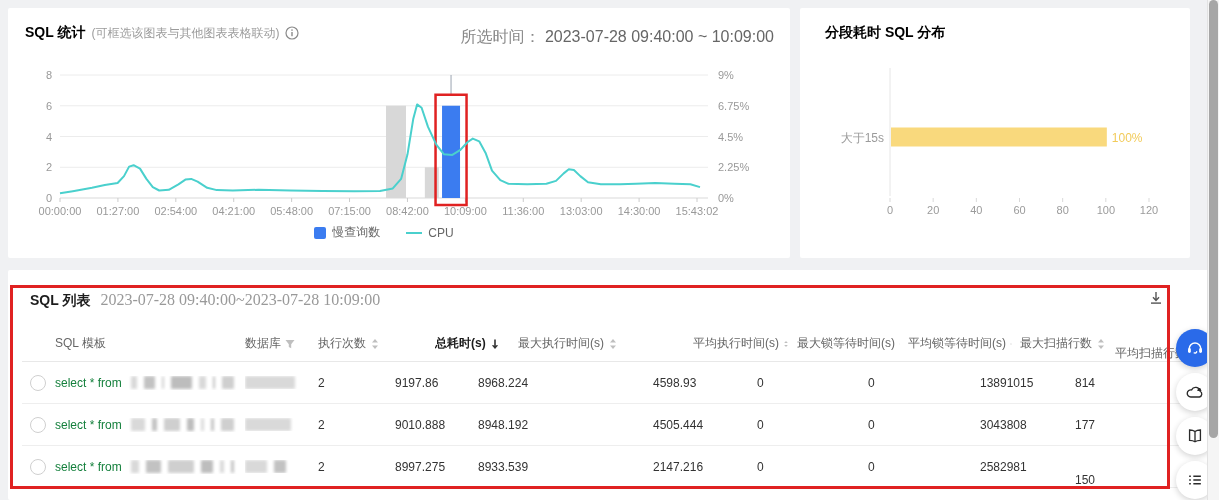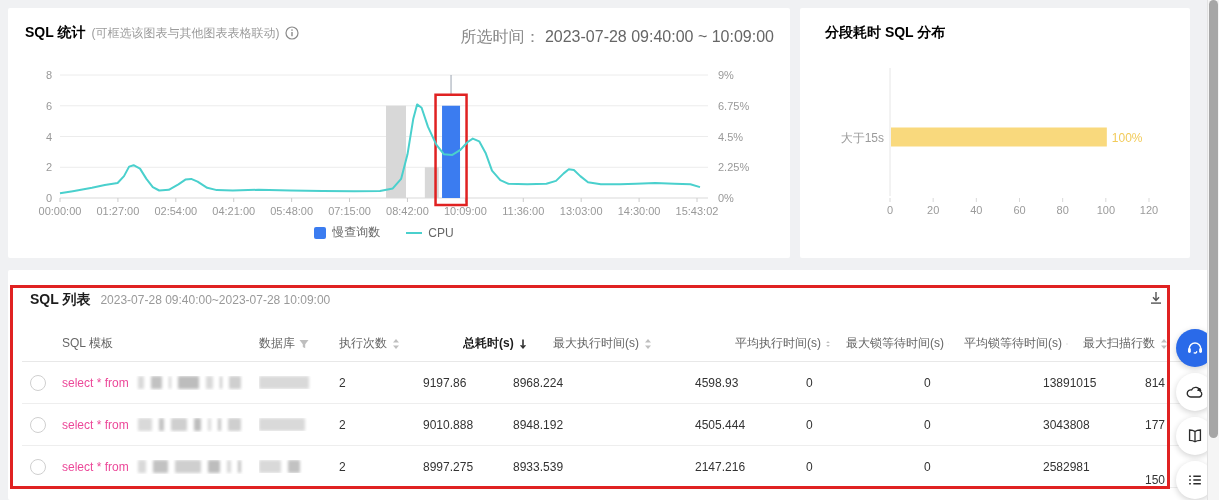--- a/index.html
+++ b/index.html
@@ -24,32 +24,32 @@
   .chart-svg { position:absolute; left:0; top:0; }
 
   .legend { position:absolute; left:52px; top:216px; width:648px; display:flex; justify-content:center; align-items:center; gap:26px; }
   .legend-item { display:flex; align-items:center; gap:6px; color:#666; }
   .legend-swatch-bar { width:12px; height:12px; border-radius:2px; }
   .legend-swatch-line { width:16px; height:2px; }
 
   
   #list-header { position:absolute; left:22px; top:21px; display:flex; align-items:baseline; gap:10px; white-space:nowrap; }
   #list-title { font-size:14px; font-weight:bold; color:#1c1c1c; }
-  #list-range { font-size:12px; color:#999; }
+  #list-range { font-size:16px; color:#999;font-family:Liberation Serif, serif; }
   #download-btn { position:absolute; right:45px; top:18px; width:20px; height:20px; cursor:pointer; display:flex; align-items:center; justify-content:center; }
 
   #sql-table { position:absolute; left:14px; top:56px; width:1193px; }
-  .t-row { display:flex; align-items:center; height:42px; border-bottom:1px solid #eeeeee;gap:7px; }
+  .t-row { display:flex; align-items:center; height:42px; border-bottom:1px solid #eeeeee; }
   .t-head { height:36px; border-bottom:1px solid #e8e8e8; color:#666; }
   .t-cell { flex:none; padding-right:8px; overflow:hidden; white-space:nowrap; display:flex; align-items:center; gap:4px; }
   .t-head .t-cell { font-size:12px; }
   .t-cell.active-sort { color:#1c1c1c; font-weight:bold; }
   .radio { width:16px; height:16px; border:1px solid #cfcfcf; border-radius:50%; background:#fff; margin-left:8px; }
   .blur-block { display:inline-block; height:13px; border-radius:1px; filter:blur(1.6px); margin-right:3px; vertical-align:middle; }
-  .sql-prefix { color:#ec4899; margin-right:5px; }
+  .sql-prefix { color:#15803d; margin-right:5px; }
 
   
   .red-frame { position:absolute; border:3px solid #e02222; pointer-events:none; z-index:4; }
   #list-red-frame { left:2px; top:15px; width:1160px; height:204px; }
 
   
   #float-toolbar { position:absolute; left:1176px; top:329px; width:38px; z-index:6; }
   .float-btn { width:38px; height:38px; border-radius:50%; background:#fff; box-shadow:0 2px 6px rgba(0,0,0,0.18); display:flex; align-items:center; justify-content:center; margin-bottom:6px; cursor:pointer; }
   .float-btn.primary { background:#2a6ae9; }
 

